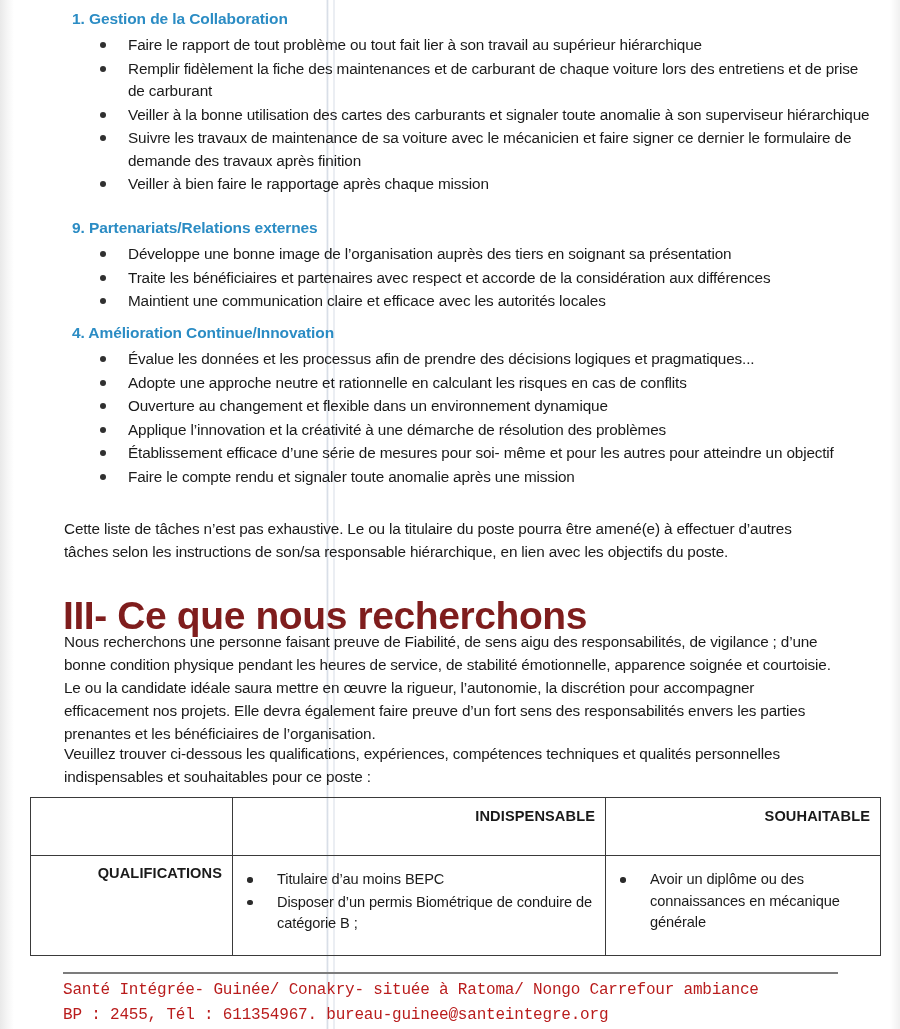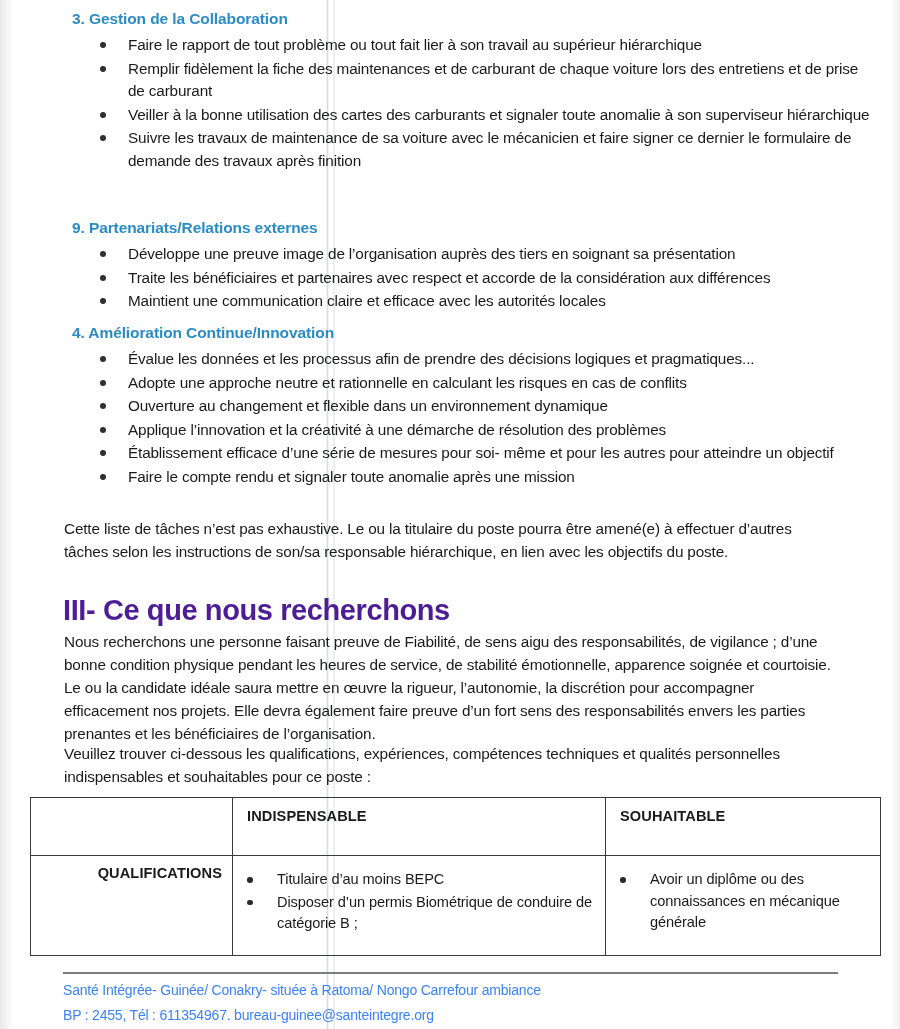--- a/index.html
+++ b/index.html
@@ -60,23 +60,23 @@
   
   .sub-head {
     color: #2b8cc4;
     font-weight: bold;
     font-size: 15.5px;
     letter-spacing: -0.1px;
     margin: 0;
   }
 
   .big-head {
-    color: #4c1d95;
-    font-weight: bold;
-    font-size: 29px;
+    color: #7f1d1d;
+    font-weight: bold;
+    font-size: 39px;
     letter-spacing: -0.4px;
     margin: 0;
   }
 
   
   ul.bullets {
     list-style: none;
     margin: 0;
     padding: 0;
   }
@@ -128,21 +128,21 @@
     letter-spacing: 0.1px;
   }
   .row-label {
     font-weight: bold;
     font-size: 14.6px;
     letter-spacing: 0.1px;
     padding-top: 14px;
     padding-left: 20px;
     text-align: right;
   }
-  td.header-cell { height: 36px; }
+  td.header-cell { height: 36px; text-align: right; }
   td.body-cell   { height: 78px; }
 
   ul.cell-bullets {
     list-style: none;
     margin: 4px 0 0 0;
     padding: 0;
   }
   ul.cell-bullets > li {
     position: relative;
     padding-left: 30px;
@@ -169,53 +169,54 @@
     top: 972px;
     width: 775px;
     height: 1.6px;
     background: #7c7c7c;
   }
   .footer-text {
     position: absolute;
     left: 63px;
     top: 978px;
     width: 800px;
-    font-size: 14px;
+    font-size: 16px;
     line-height: 25px;
     letter-spacing: -0.2px;
-    color: #3b82f6;
-    font-family: Liberation Sans, sans-serif;
+    color: #b91c1c;
+    font-family: Liberation Mono, monospace;
   }
 </style>
 </head>
 <body>
 
 <div class="page">
 
   <div class="scan-edge-left"></div>
   <div class="scan-edge-right"></div>
   <div class="scan-fold"></div>
   <div class="scan-fold2"></div>
 
   <div class="content">
 
     <div style="position:absolute; left:72px; top:10px; width:800px;">
-      <h3 class="sub-head">3. Gestion de la Collaboration</h3>
+      <h3 class="sub-head">1. Gestion de la Collaboration</h3>
       <ul class="bullets" style="margin-top:6px; margin-left:28px;">
         <li>Faire le rapport de tout problème ou tout fait lier à son travail au supérieur hiérarchique</li>
         <li>Remplir fidèlement la fiche des maintenances et de carburant de chaque voiture lors des entretiens et de prise de carburant</li>
         <li>Veiller à la bonne utilisation des cartes des carburants et signaler toute anomalie à son superviseur hiérarchique</li>
         <li>Suivre les travaux de maintenance de sa voiture avec le mécanicien et faire signer ce dernier le formulaire de demande des travaux après finition</li>
+        <li>Veiller à bien faire le rapportage après chaque mission</li>
       </ul>
     </div>
 
     <div style="position:absolute; left:72px; top:219px; width:800px;">
       <h3 class="sub-head">9. Partenariats/Relations externes</h3>
       <ul class="bullets" style="margin-top:6px; margin-left:28px;">
-        <li>Développe une preuve image de l’organisation auprès des tiers en soignant sa présentation</li>
+        <li>Développe une bonne image de l’organisation auprès des tiers en soignant sa présentation</li>
         <li>Traite les bénéficiaires et partenaires avec respect et accorde de la considération aux différences</li>
         <li>Maintient une communication claire et efficace avec les autorités locales</li>
       </ul>
     </div>
 
     <div style="position:absolute; left:72px; top:324px; width:800px;">
       <h3 class="sub-head">4. Amélioration Continue/Innovation</h3>
       <ul class="bullets" style="margin-top:6px; margin-left:28px;">
         <li>Évalue les données et les processus afin de prendre des décisions logiques et pragmatiques...</li>
         <li>Adopte une approche neutre et rationnelle en calculant les risques en cas de conflits</li>

